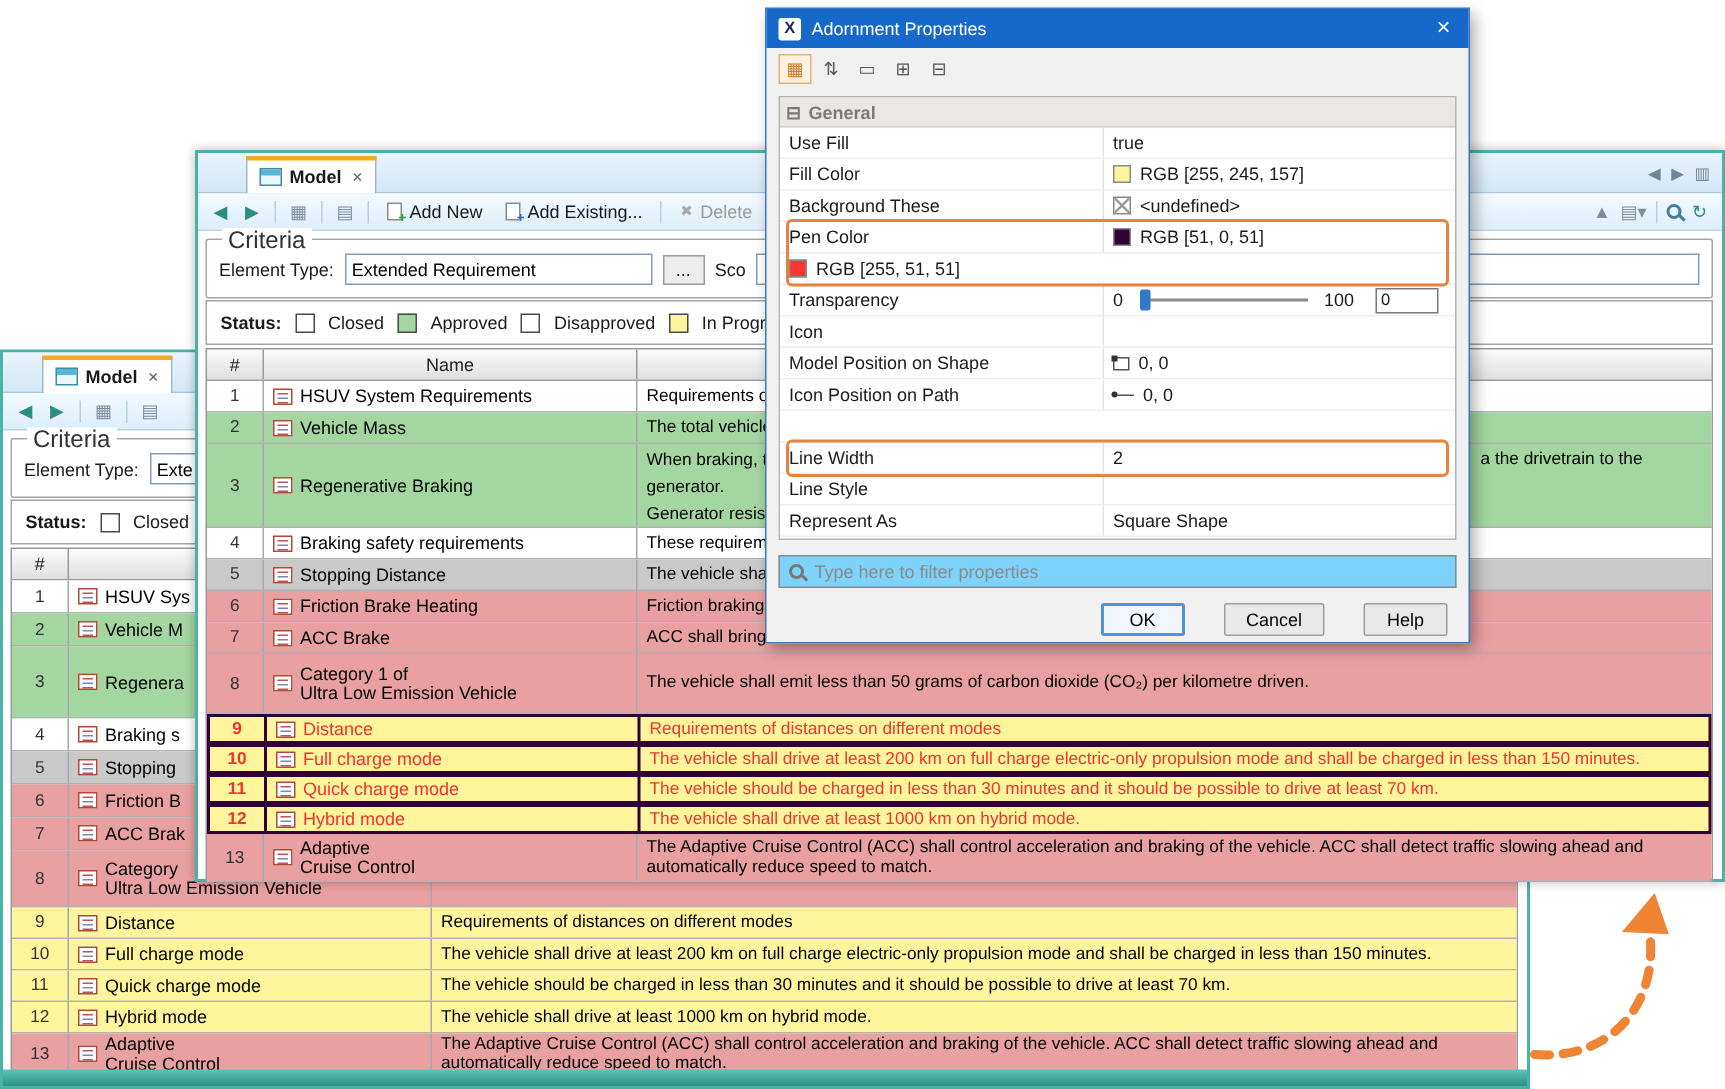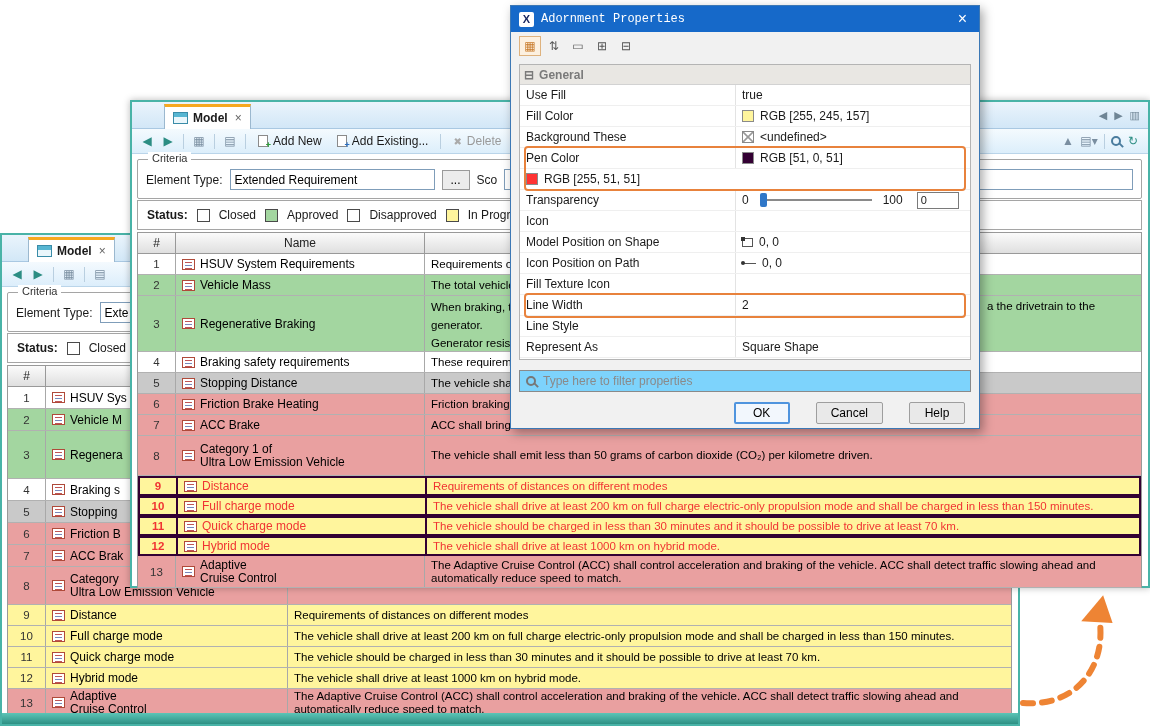--- a/index.html
+++ b/index.html
@@ -34,21 +34,21 @@
   .doc { width:10px; height:12px; background:#fff; border:1px solid #8a8a8a; position:relative; flex:0 0 10px; }
   .doc::after { position:absolute; right:-4px; bottom:-4px; font-size:9px; font-weight:bold; }
   .doc.plus::after  { content:"+"; color:#2e9e3a; }
   .doc.exist::after { content:"+"; color:#2d6fc0; }
   .del-x { color:#aaa; font-size:10px; }
   .lens { width:10px; height:10px; border:2px solid #4a7c9e; border-radius:50%; position:relative; display:inline-block; }
   .lens::after { content:""; position:absolute; width:6px; height:2px; background:#4a7c9e;
                  transform:rotate(45deg); right:-5px; bottom:-2px; }
 
   .criteria { position:absolute; left:5px; top:57px; right:6px; height:40px; border:1px solid #a5a5a5; border-radius:2px; }
-  .group-label { position:absolute; left:10px; top:-8px; background:#fff; padding:0 4px; font-size:11px; color:#333; }
+  .group-label { position:absolute; left:10px; top:-8px; background:#fff; padding:0 4px; font-size:16px; color:#333; }
   .crit-inner { display:flex; align-items:center; gap:7px; padding:9px 8px 0 8px; font-size:12px; }
   .lbl { color:#1a1a1a; white-space:nowrap; }
   .bold { font-weight:bold; }
   .txt { height:21px; border:1px solid #7f9db9; background:#fff; font:inherit; padding:0 4px; }
   .txt.et { width:205px; }
   .txt.scope { flex:1; }
   .dots { width:28px; height:20px; background:#ececec; border:1px solid #9a9a9a; font:inherit; }
 
   .statusband { position:absolute; left:5px; top:98px; right:6px; height:30px; border:1px solid #a5a5a5;
                 display:flex; align-items:center; gap:9px; padding:0 9px; font-size:12px; }
@@ -90,21 +90,21 @@
   .bw-bottombar { position:absolute; left:0; right:0; bottom:0; height:11px;
                   background:linear-gradient(#5cc5b7,#2e9084); }
 
   
   .dialog { position:absolute; left:510px; top:5px; width:470px; height:424px; background:#f1f1f1;
             border:1px solid #3c78b5; z-index:3; box-shadow:3px 4px 10px rgba(0,0,0,.35); }
   .dlg-title { position:absolute; left:0; top:0; right:0; height:26px; background:#1669c9; color:#fff;
                display:flex; align-items:center; gap:7px; padding:0 8px; font-size:12px; }
   .dlg-appicon { width:15px; height:15px; background:#fff; color:#16245e; font-weight:bold; font-size:11px;
                  display:flex; align-items:center; justify-content:center; border-radius:2px; }
-  .dlg-title-text { flex:1;font-family:Liberation Mono, monospace; }
+  .dlg-title-text { flex:1; }
   .dlg-close { font-size:16px; padding:0 4px; }
   .dlg-toolbar { position:absolute; left:8px; top:30px; display:flex; gap:2px; }
   .dt { width:22px; height:20px; display:flex; align-items:center; justify-content:center; font-size:12px; color:#555; }
   .dt.active { color:#c87a2a; border:1px solid #deb27e; background:#fcf0e0; }
   .prop-grid { position:absolute; left:8px; top:58px; right:8px; height:296px; background:#fff;
                border:1px solid #b4b4b4; overflow:hidden; }
   .psection { height:20px; background:#e9e7e3; border-bottom:1px solid #d2d2d2; color:#7a7a7a; font-weight:bold;
               font-size:12px; display:flex; align-items:center; gap:5px; padding-left:4px; }
   .prow { height:21px; display:flex; border-bottom:1px solid #efefef; font-size:12px; }
   .pname { flex:0 0 48%; border-right:1px solid #e3e3e3; padding:0 6px; display:flex; align-items:center; color:#1a1a1a; }
@@ -582,21 +582,20 @@
         </div>
       </div>
       <div class="prow">
         <div class="pname">Icon Position on Path</div>
         <div class="pval">
           <span class="pos-path-icon"></span>
           <span>0, 0</span>
         </div>
       </div>
       <div class="prow">
-        <div class="pname">Fill Texture Icon</div>
         <div class="pval">
             <span></span>
           </div>
       </div>
       <div class="prow">
         <div class="pname">Line Width</div>
         <div class="pval">
             <span>2</span>
           </div>
       </div>

